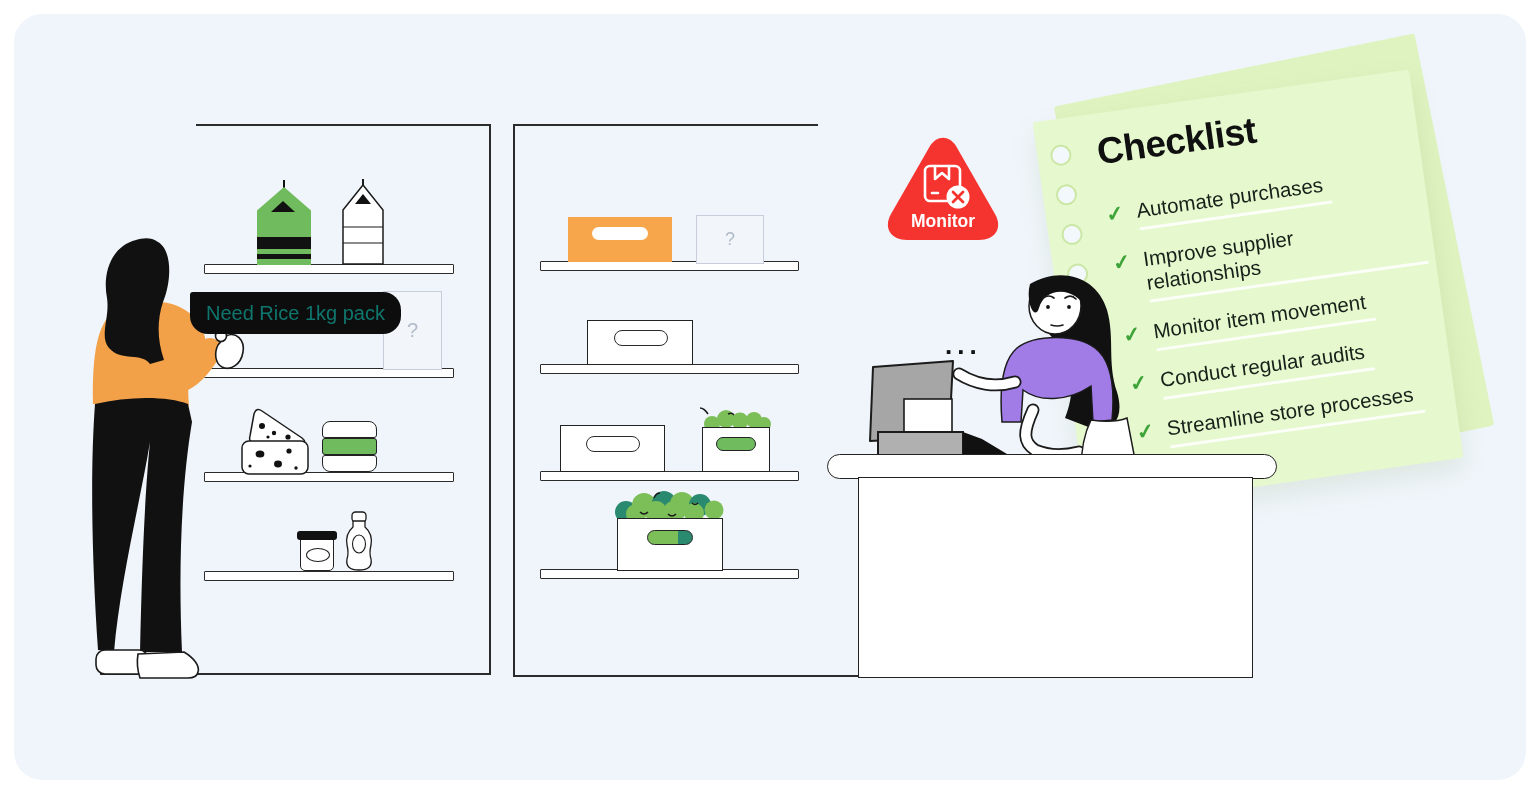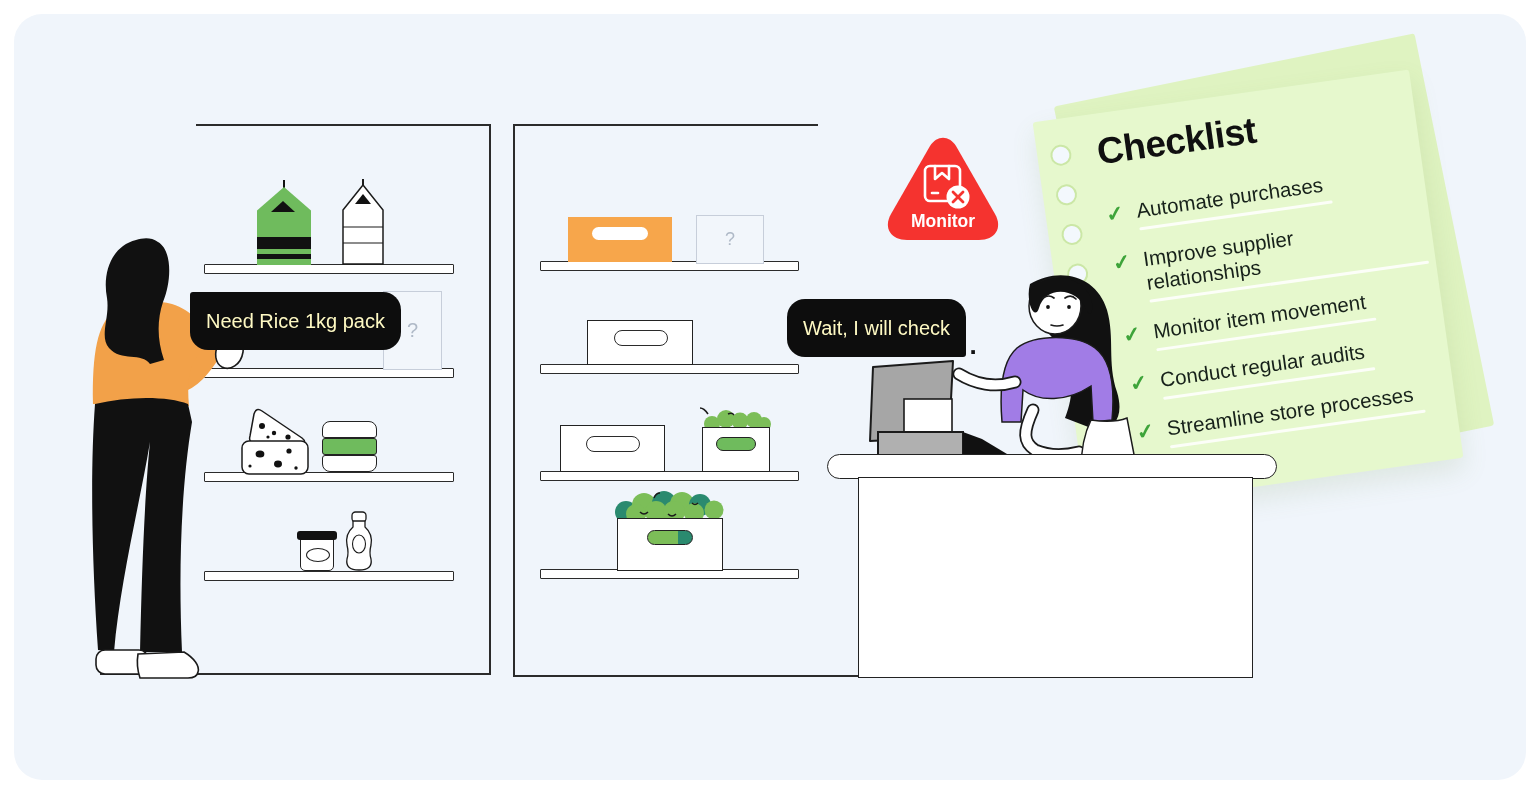--- a/index.html
+++ b/index.html
@@ -4,22 +4,22 @@
 <style>
   html,body{margin:0;padding:0;background:#FFFFFF;width:1540px;height:800px;overflow:hidden;
     font-family:"Liberation Sans", sans-serif;}
   .stage{position:absolute;inset:0;width:1540px;height:800px;}
   .panel{position:absolute;left:14px;top:14px;width:1512px;height:766px;background:#F0F5FB;border-radius:28px;}
   .abs{position:absolute;}
   .line{position:absolute;background:#2B2B2B;}
   .shelf{position:absolute;height:8px;background:#FFFFFF;border:1.5px solid #2B2B2B;border-radius:1px;}
   .ghost-box{position:absolute;border:1.5px solid #C7CEDA;background:#F2F6FB;display:flex;align-items:center;justify-content:center;
     color:#AFB9C7;font-size:20px;}
-  .bubble{position:absolute;background:#0D0D0D;color:#fef9c3;font-size:20px;line-height:34px;height:34px;
-    padding:12px 16px;white-space:nowrap;}
+  .bubble{position:absolute;background:#0D0D0D;color:#0f766e;font-size:20px;line-height:34px;height:34px;
+    padding:4px 16px;white-space:nowrap;}
   .bubble.b1{border-radius:3px 18px 18px 18px;}
   .bubble.b2{border-radius:18px 18px 3px 18px;}
   .typing{position:absolute;color:#111;font-size:26px;font-weight:700;letter-spacing:5px;line-height:10px;}
   .slot{position:absolute;border-radius:8px;}
   .slot.filled{background:#FFFFFF;}
   .slot.outline{background:#FFFFFF;border:1.3px solid #2B2B2B;}
   .box{position:absolute;}
   .note-back{position:absolute;left:1090px;top:66px;width:368px;height:400px;background:#DFF3C1;
     transform:rotate(-11.5deg);border-radius:3px;}
   .note{position:absolute;left:1058px;top:94px;width:380px;height:392px;background:#E6F8CD;
@@ -226,21 +226,20 @@
     <polygon points="13,12 93,6 89,82 10,86" fill="#A6A6A6" stroke="#1b1b1b" stroke-width="2" stroke-linejoin="round"></polygon>
     <rect x="44" y="44" width="48" height="40" fill="#FFFFFF" stroke="#1b1b1b" stroke-width="1.6"></rect>
     <rect x="18" y="77" width="85" height="30" fill="#B0B0B0" stroke="#1b1b1b" stroke-width="2"></rect>
     <polygon points="103,77 122,84 147,99 147,107 103,107" fill="#111"></polygon>
   </svg>
 
   <div class="counter-bar"></div>
   <div class="counter-body"></div>
 
   <div class="typing" style="left:945px;top:340px;">...</div>
-  <div class="bubble b2" style="left:787px;top:299px;">Wait, I will check</div>
 
   <svg class="abs" style="left:88px;top:232px;" width="175" height="448" viewBox="0 0 175 448">
 
     <path d="M88,150 C102,146 112,134 122,118" fill="none" stroke="#F2A149" stroke-width="24" stroke-linecap="round"></path>
 
     <path d="M138,104 C148,99 157,108 155,120 C153,133 142,139 134,135 C127,131 126,121 130,113 Z" fill="#FFFFFF" stroke="#1b1b1b" stroke-width="1.6"></path>
     <circle cx="133" cy="104" r="5.5" fill="#FFFFFF" stroke="#1b1b1b" stroke-width="1.6"></circle>
 
     <path d="M25,80 C10,92 4,120 5,172 L101,174 C99,150 101,136 108,126 L118,112 C117,94 104,78 84,72 C62,66 38,70 25,80 Z" fill="#F2A149"></path>
 

